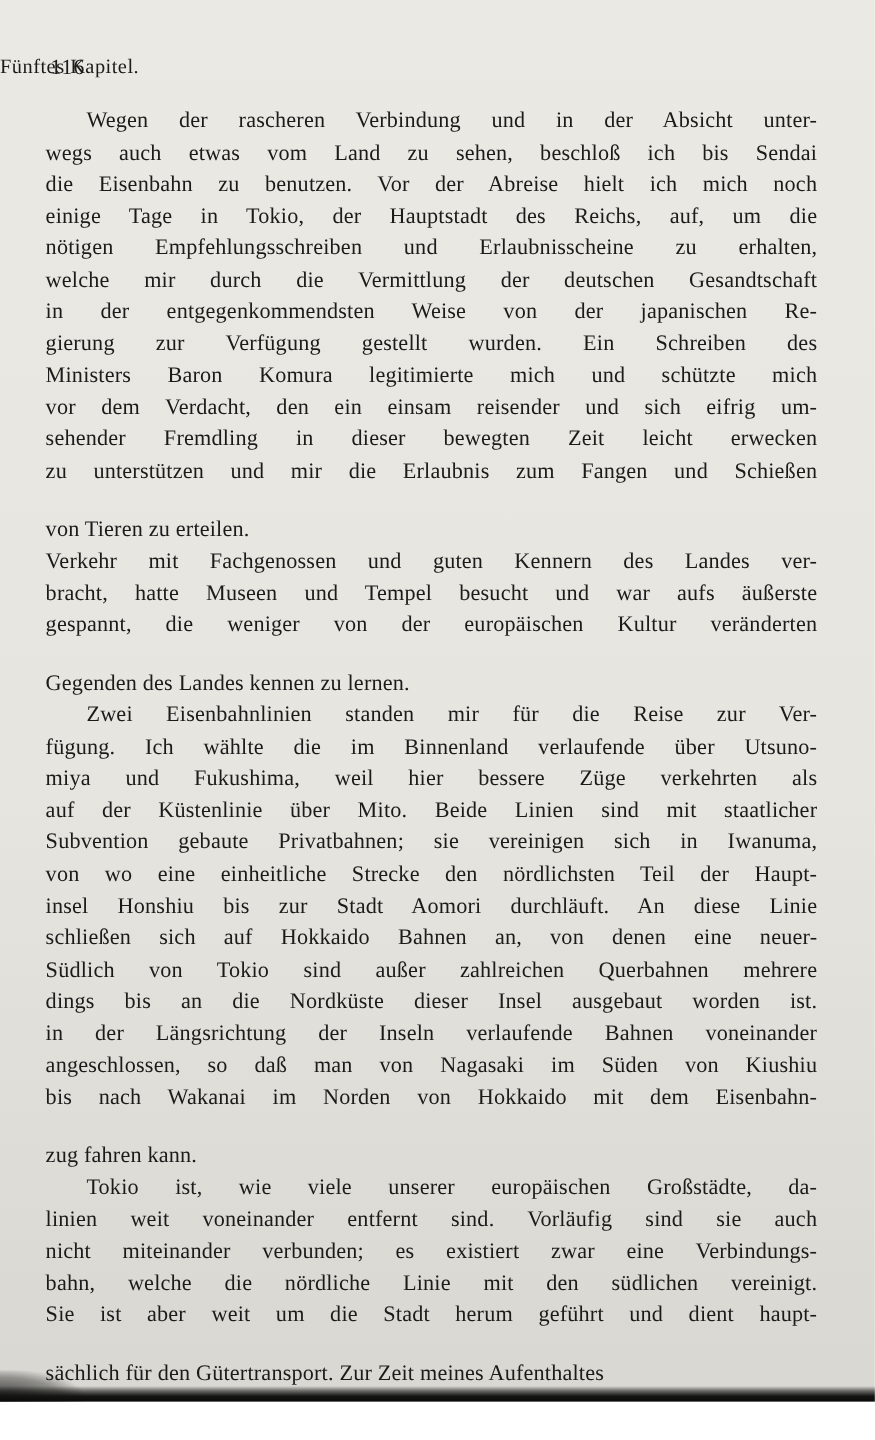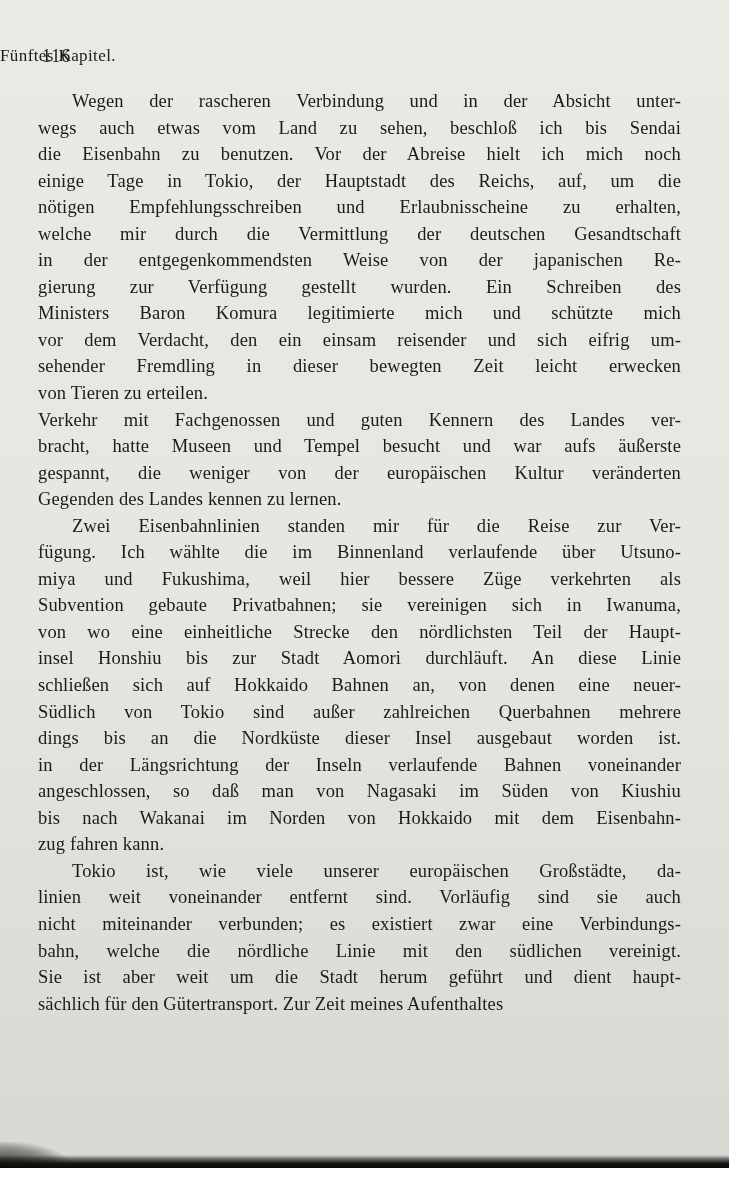--- a/index.html
+++ b/index.html
@@ -58,20 +58,21 @@
     text-align-last: justify;
     letter-spacing: 0.15px;
     color: var(--ink);
   }
   .line.indent {
     text-indent: 34px;
   }
   .line.para-end {
     text-align-last: left;
     white-space: normal;
+    margin-top: 22px;
   }
   .scan-edge-bottom {
     position: absolute;
     left: 0;
     right: 0;
     bottom: 0;
     height: 13px;
     background: linear-gradient(180deg, rgba(20,20,18,0) 0%, rgba(20,20,18,0.55) 30%, #141412 65%, #0a0a09 100%);
   }
   .scan-edge-corner {
@@ -97,28 +98,30 @@
       <div class="line">wegs auch etwas vom Land zu sehen, beschloß ich bis Sendai</div>
       <div class="line">die Eisenbahn zu benutzen.  Vor der Abreise hielt ich mich noch</div>
       <div class="line">einige Tage in Tokio, der Hauptstadt des Reichs, auf, um die</div>
       <div class="line">nötigen Empfehlungsschreiben und Erlaubnisscheine zu erhalten,</div>
       <div class="line">welche mir durch die Vermittlung der deutschen Gesandtschaft</div>
       <div class="line">in der entgegenkommendsten Weise von der japanischen Re-</div>
       <div class="line">gierung zur Verfügung gestellt wurden.  Ein Schreiben des</div>
       <div class="line">Ministers Baron Komura legitimierte mich und schützte mich</div>
       <div class="line">vor dem Verdacht, den ein einsam reisender und sich eifrig um-</div>
       <div class="line">sehender Fremdling in dieser bewegten Zeit leicht erwecken</div>
+      <div class="line">zu unterstützen und mir die Erlaubnis zum Fangen und Schießen</div>
       <div class="line para-end">von Tieren zu erteilen.</div>
       <div class="line">Verkehr mit Fachgenossen und guten Kennern des Landes ver-</div>
       <div class="line">bracht, hatte Museen und Tempel besucht und war aufs äußerste</div>
       <div class="line">gespannt, die weniger von der europäischen Kultur veränderten</div>
       <div class="line para-end">Gegenden des Landes kennen zu lernen.</div>
       <div class="line indent">Zwei Eisenbahnlinien standen mir für die Reise zur Ver-</div>
       <div class="line">fügung.  Ich wählte die im Binnenland verlaufende über Utsuno-</div>
       <div class="line">miya und Fukushima, weil hier bessere Züge verkehrten als</div>
+      <div class="line">auf der Küstenlinie über Mito.  Beide Linien sind mit staatlicher</div>
       <div class="line">Subvention gebaute Privatbahnen; sie vereinigen sich in Iwanuma,</div>
       <div class="line">von wo eine einheitliche Strecke den nördlichsten Teil der Haupt-</div>
       <div class="line">insel Honshiu bis zur Stadt Aomori durchläuft.  An diese Linie</div>
       <div class="line">schließen sich auf Hokkaido Bahnen an, von denen eine neuer-</div>
       <div class="line">Südlich von Tokio sind außer zahlreichen Querbahnen mehrere</div>
       <div class="line">dings bis an die Nordküste dieser Insel ausgebaut worden ist.</div>
       <div class="line">in der Längsrichtung der Inseln verlaufende Bahnen voneinander</div>
       <div class="line">angeschlossen, so daß man von Nagasaki im Süden von Kiushiu</div>
       <div class="line">bis nach Wakanai im Norden von Hokkaido mit dem Eisenbahn-</div>
       <div class="line para-end">zug fahren kann.</div>

